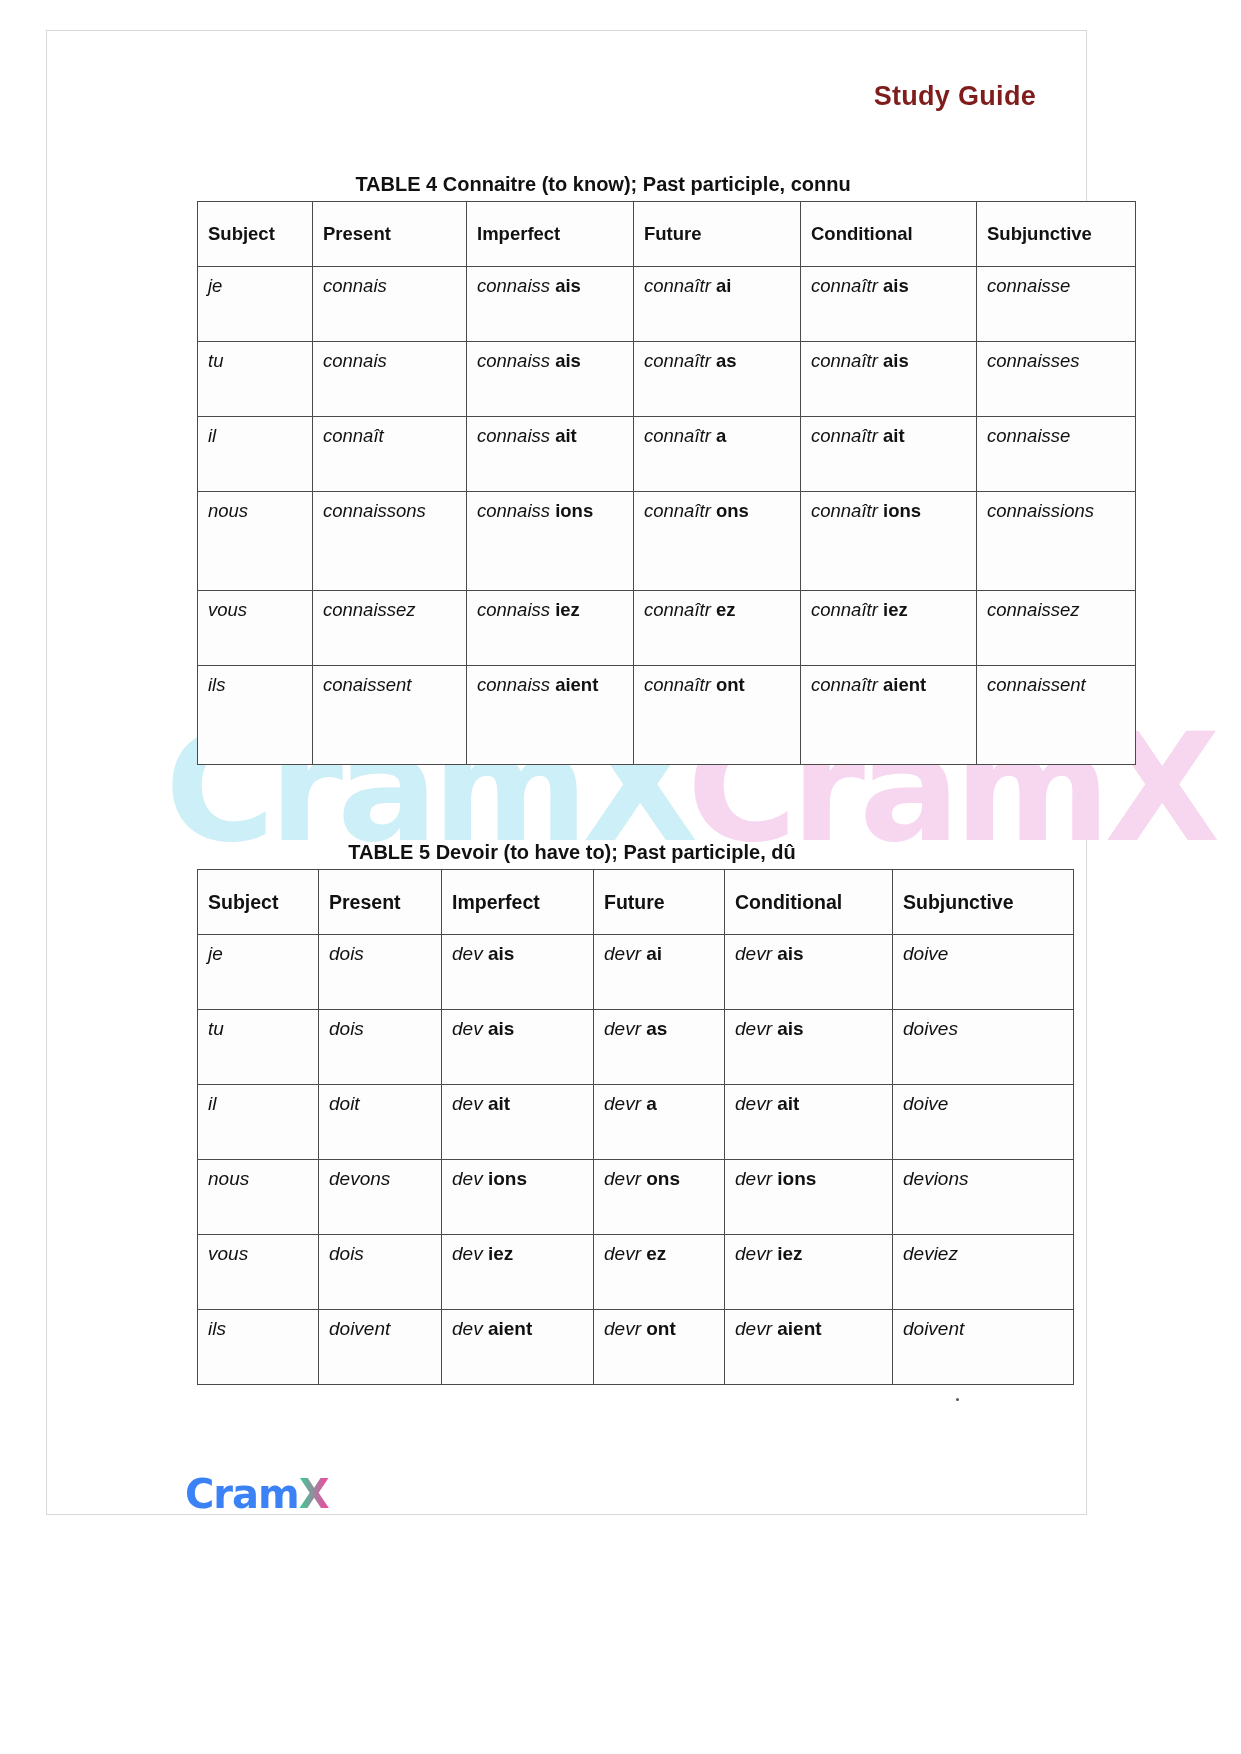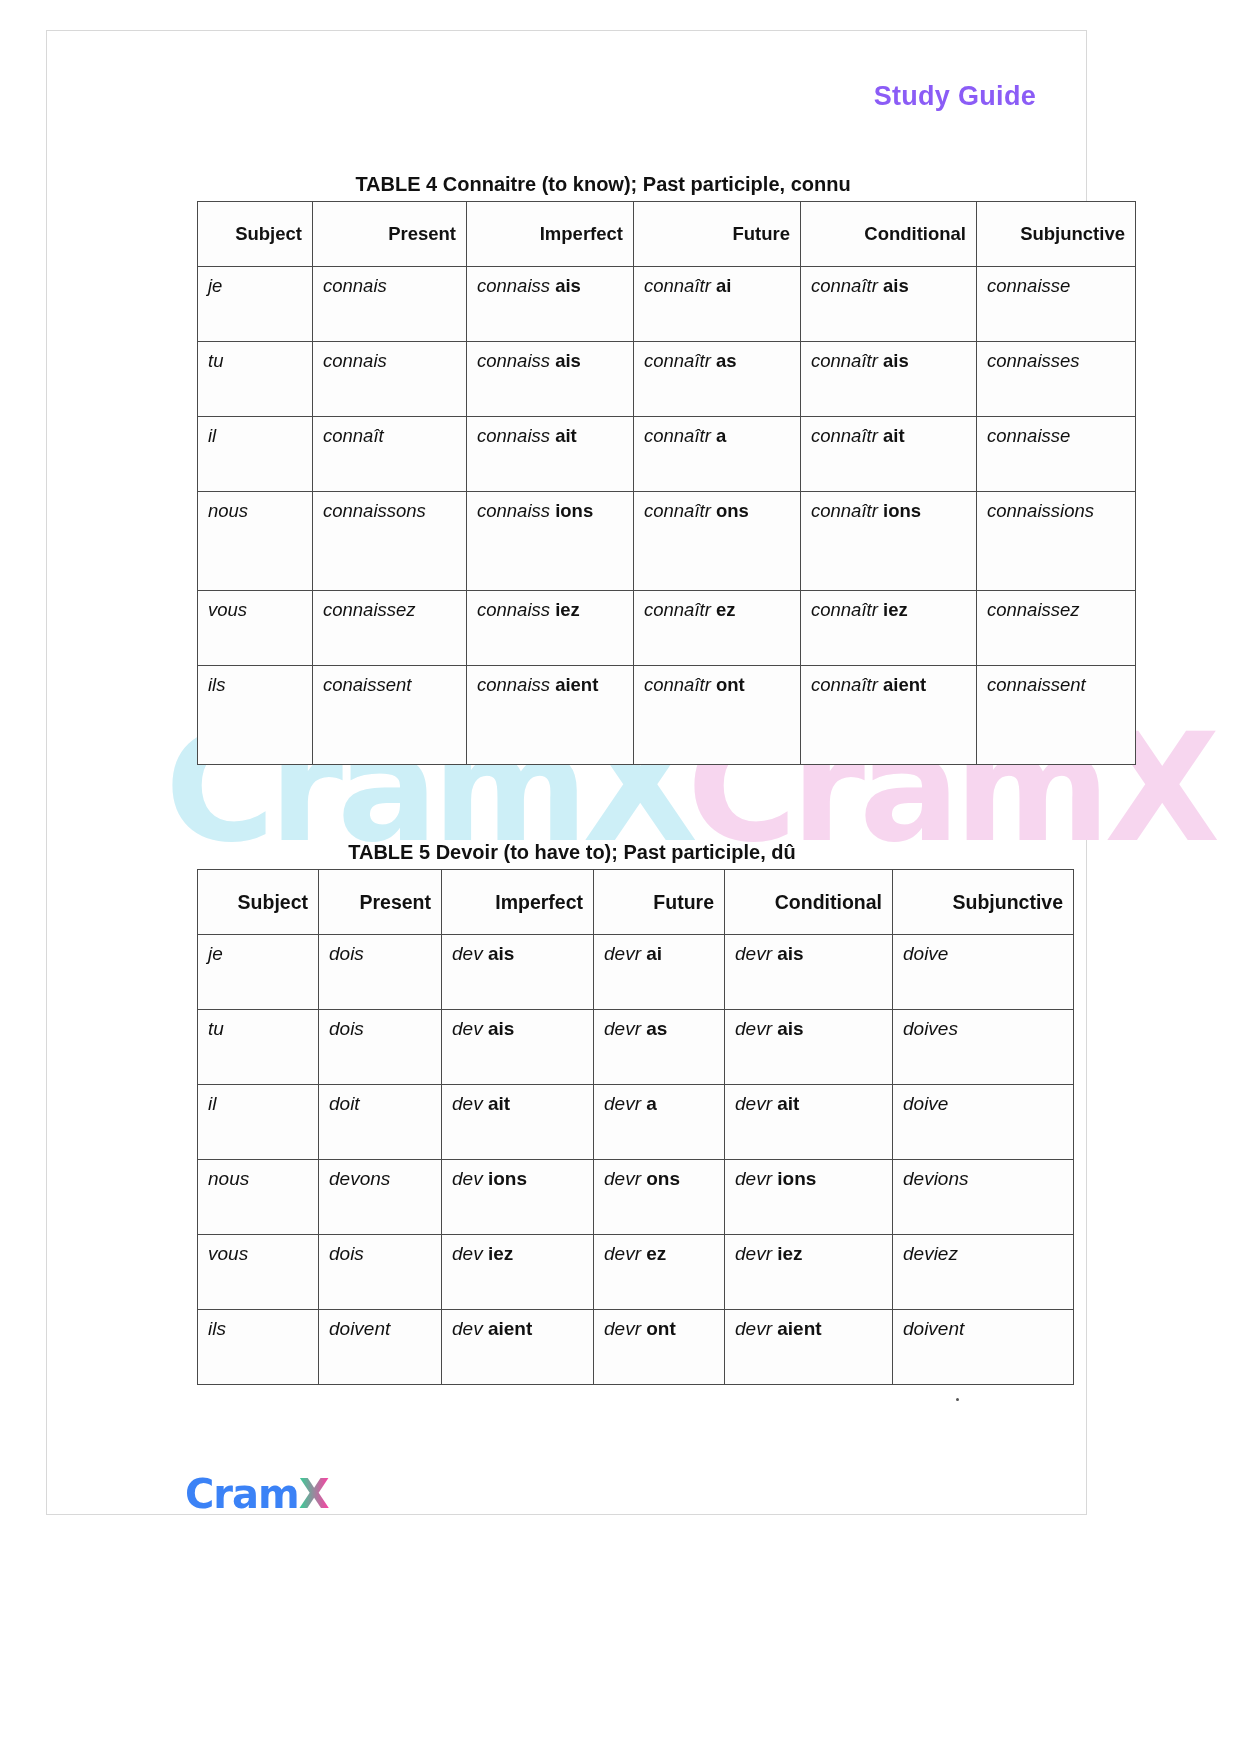--- a/index.html
+++ b/index.html
@@ -27,21 +27,21 @@
     box-sizing: border-box;
   }
 
   
   .doc-header {
     position: absolute;
     right: 50px;
     top: 50px;
     font-size: 27px;
     font-weight: bold;
-    color: #8b5cf6;
+    color: #7f1d1d;
     letter-spacing: 0.3px;
   }
 
   
   .watermark {
     position: absolute;
     left: 118px;
     top: 700px;
     width: 880px;
     height: 115px;
@@ -92,21 +92,21 @@
     text-align: left;
     vertical-align: top;
     color: #111111;
     background: #fdfdfd;
   }
   table.conj th {
     font-size: 19px;
     font-weight: bold;
     height: 48px;
     vertical-align: middle;
-    text-align: right;
+    text-align: left;
     white-space: nowrap;
   }
   table.conj td {
     font-size: 18px;
     font-style: italic;
     height: 52px;
   }
   table.conj td b {
     font-style: normal;
     font-weight: bold;

